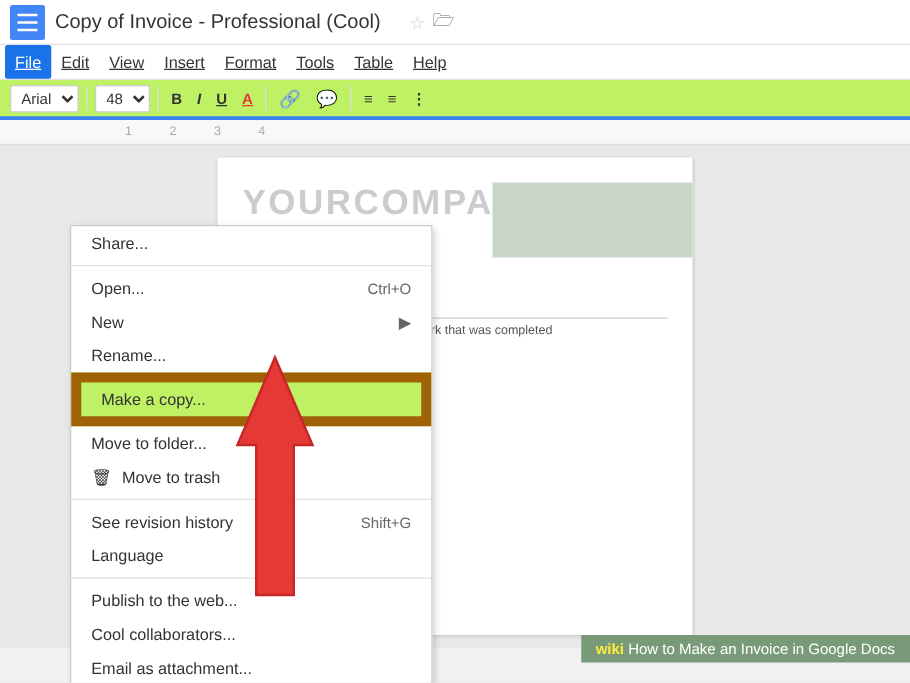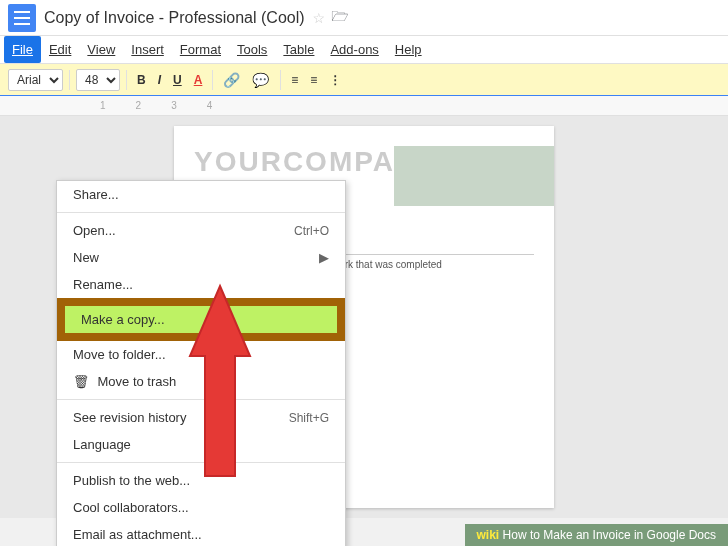--- a/index.html
+++ b/index.html
@@ -13,21 +13,21 @@
       height: 36px;
       padding: 0 8px;
       border-bottom: 1px solid #e0e0e0;
     }
     .menu-icon {
       width: 28px; height: 28px;
       display: flex; flex-direction: column; justify-content: center; align-items: center; gap: 4px;
       background: #4285f4; border-radius: 2px; margin-right: 8px; cursor: pointer; flex-shrink: 0;
     }
     .menu-icon span { width: 16px; height: 2px; background: #fff; display: block; }
-    .doc-title { font-size: 16px; color: #333; margin-right: 8px; }
+    .doc-title { font-size: 16px; color: #333; margin-right: 23px; }
     .star-icon { color: #ccc; font-size: 14px; margin-right: 6px; cursor: pointer; }
     .folder-icon { color: #5f6368; font-size: 14px; cursor: pointer; }
     .last-edit { font-size: 12px; color: #555; margin-left: auto; }
 
     
     .menu-bar {
       display: flex;
       align-items: center;
       background: #fff;
       height: 28px;
@@ -44,24 +44,24 @@
       display: flex;
       align-items: center;
       text-decoration: underline;
     }
     .menu-item.active { background: #1a73e8; color: #fff; }
 
     
     .toolbar {
       display: flex;
       align-items: center;
-      background: #fef9c3;
+      background: #bef264;
       height: 32px;
       padding: 0 8px;
-      border-bottom: 1px solid #3b82f6;
+      border-bottom: 3px solid #3b82f6;
       gap: 4px;
     }
     .toolbar-select {
       font-size: 12px; border: 1px solid #ccc; padding: 2px 4px; border-radius: 2px;
       color: #333; background: #fff; cursor: pointer;
     }
     .toolbar-divider { width: 1px; height: 20px; background: #e0e0e0; margin: 0 2px; }
     .toolbar-btn { font-size: 12px; color: #333; padding: 2px 4px; cursor: pointer; font-weight: bold; }
     .btn-bold { font-weight: bold; }
     .btn-italic { font-style: italic; }
@@ -162,21 +162,21 @@
       position: absolute;
       left: 140px;
       top: 160px;
       z-index: 200;
       pointer-events: none;
     }
 
     
     .watermark {
       position: absolute;
-      bottom: 0;
+      bottom: 16px;
       right: 0;
       background: rgba(100, 140, 100, 0.85);
       color: #fff;
       font-size: 12px;
       padding: 4px 12px;
       z-index: 300;
     }
     .watermark-highlight {
       font-weight: bold;
       color: #ffeb3b;
@@ -197,21 +197,20 @@
 </div>
 
 <div class="menu-bar">
   <div class="menu-item active">File</div>
   <div class="menu-item">Edit</div>
   <div class="menu-item">View</div>
   <div class="menu-item">Insert</div>
   <div class="menu-item">Format</div>
   <div class="menu-item">Tools</div>
   <div class="menu-item">Table</div>
-  <div class="menu-item">Add-ons</div>
   <div class="menu-item">Help</div>
 </div>
 
 <div class="toolbar">
   <select class="toolbar-select">
     <option>Arial</option>
   </select>
   <div class="toolbar-divider"></div>
   <select class="toolbar-select">
     <option>48</option>

